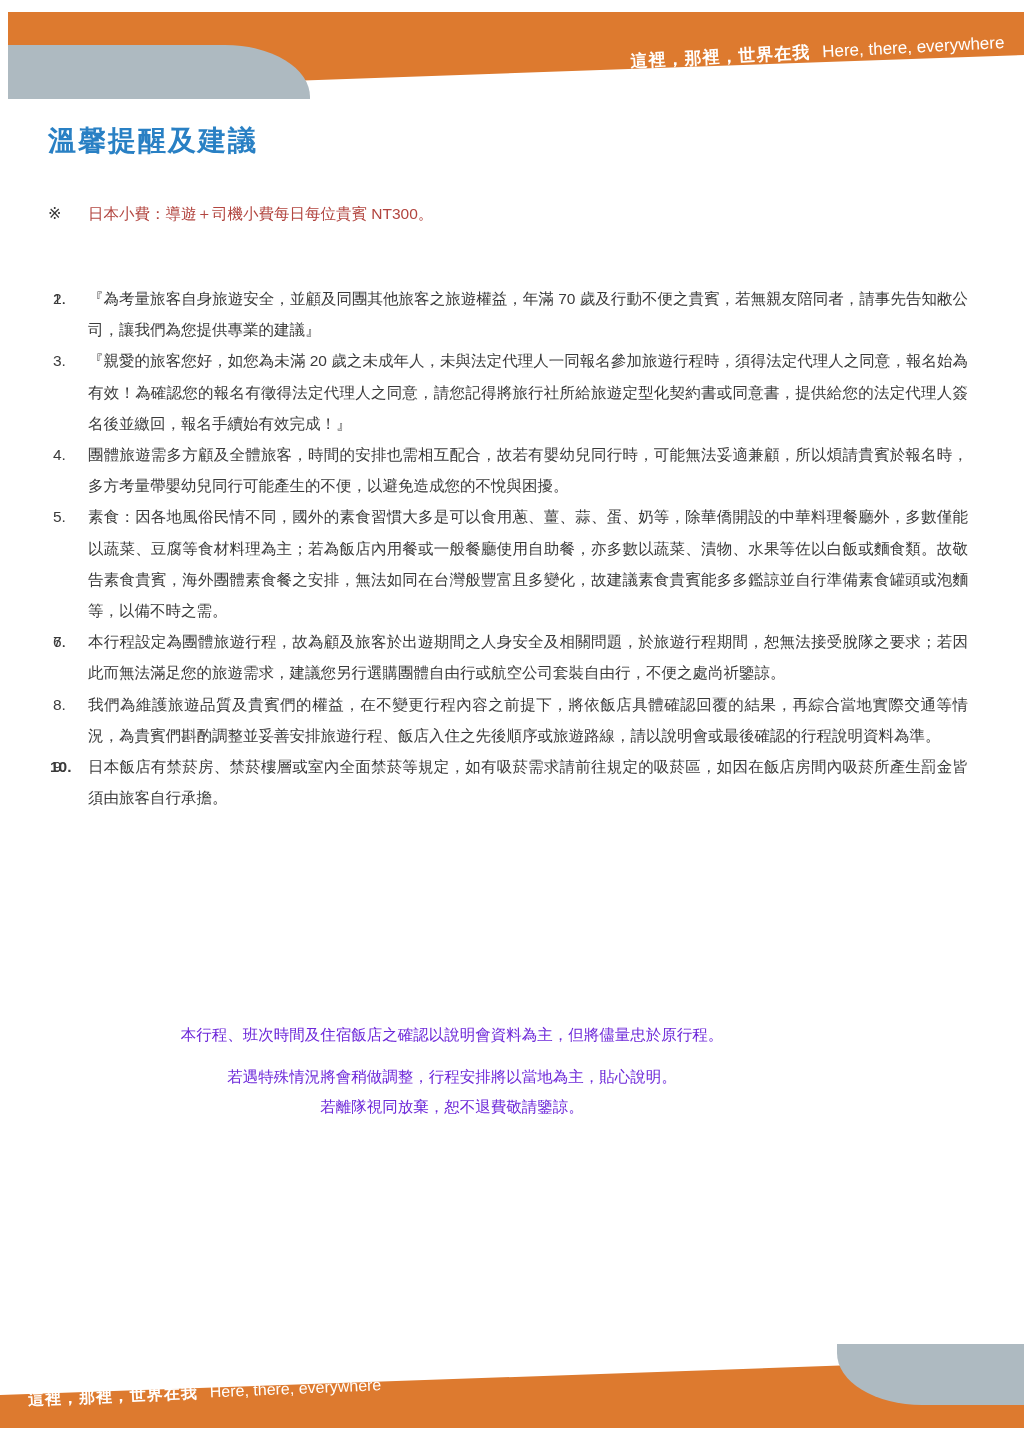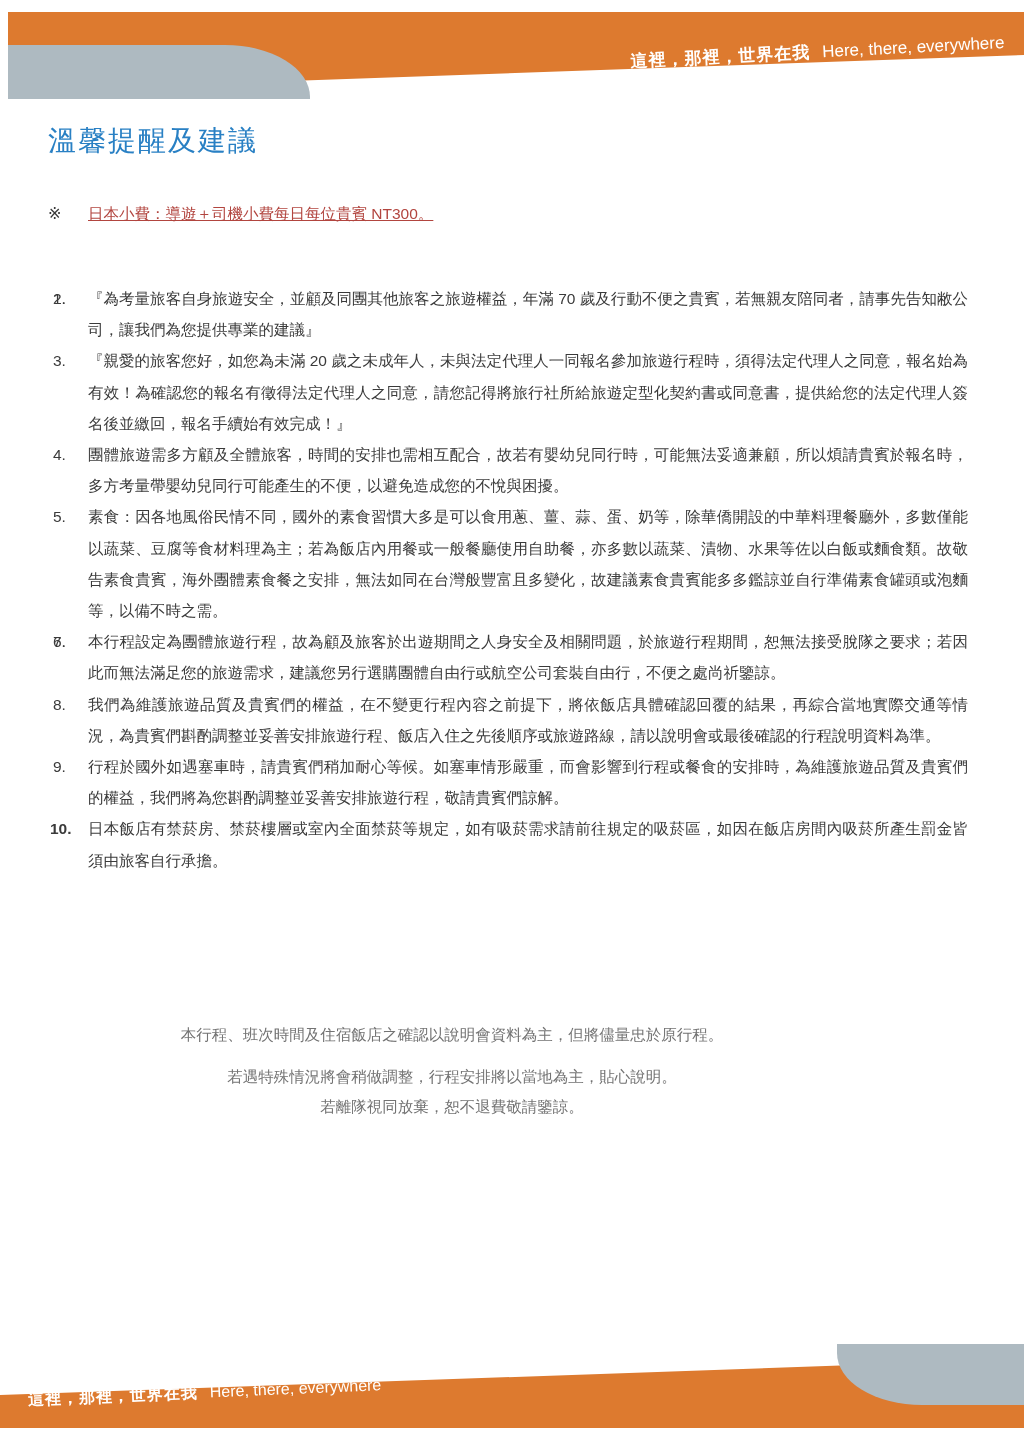--- a/index.html
+++ b/index.html
@@ -33,39 +33,39 @@
   .footer-gray{
     position:absolute;right:0;top:14px;width:187px;height:61px;
     background:#aebac1;border-bottom-left-radius:85px 52px;
   }
   .footer-slogan{
     position:absolute;left:28px;top:60px;white-space:nowrap;color:#ffffff;
     transform:rotate(-2.4deg);transform-origin:left center;font-size:16px;
   }
   
   .page-title{
-    position:absolute;left:48px;top:122px;font-size:28px;font-weight:normal;
+    position:absolute;left:48px;top:122px;font-size:28px;font-weight:bold;
     color:#2980c4;letter-spacing:2px;
   }
   
   .tip-block{position:absolute;left:48px;top:197px;width:930px;font-size:15.5px;line-height:33px;}
   .tip-marker{position:absolute;left:0;top:0;color:#3a3a3a;font-size:16px;}
-  .tip-lines{margin-left:40px;color:#b2453f;text-decoration:underline;}
+  .tip-lines{margin-left:40px;color:#b2453f;}
   
   .notice-list{
     position:absolute;left:50px;top:283px;width:918px;
     font-size:15.5px;line-height:31.2px;
   }
   .notice-item{position:relative;padding-left:38px;text-align:justify;}
   .notice-num{position:absolute;left:3px;top:0;}
   .notice-item.two-digit .notice-num{left:0;font-weight:bold;}
   
   .closing-notes{
     position:absolute;left:0;top:1020px;width:904px;text-align:center;
-    font-size:15.5px;line-height:30px;color:#737373;
+    font-size:15.5px;line-height:30px;color:#6d28d9;
   }
   .closing-line-1{margin-bottom:12px;}
 </style>
 </head>
 <body>
 
 <div class="header-banner">
   <div class="header-orange"></div>
   <div class="header-gray"></div>
   <div class="header-slogan">
@@ -108,21 +108,20 @@
   <div class="notice-item">
     <span class="notice-num">7.</span>
     <span class="notice-text">本行程設定為團體旅遊行程，故為顧及旅客於出遊期間之人身安全及相關問題，於旅遊行程期間，恕無法接受脫隊之要求；若因此而無法滿足您的旅遊需求，建議您另行選購團體自由行或航空公司套裝自由行，不便之處尚祈鑒諒。</span>
   </div>
   <div class="notice-item">
     <span class="notice-num">8.</span>
     <span class="notice-text">我們為維護旅遊品質及貴賓們的權益，在不變更行程內容之前提下，將依飯店具體確認回覆的結果，再綜合當地實際交通等情況，為貴賓們斟酌調整並妥善安排旅遊行程、飯店入住之先後順序或旅遊路線，請以說明會或最後確認的行程說明資料為準。</span>
   </div>
   <div class="notice-item">
     <span class="notice-num">9.</span>
-    <span class="notice-text">行程於國外如遇塞車時，請貴賓們稍加耐心等候。如塞車情形嚴重，而會影響到行程或餐食的安排時，為維護旅遊品質及貴賓們的權益，我們將為您斟酌調整並妥善安排旅遊行程，敬請貴賓們諒解。</span>
   </div>
   <div class="notice-item two-digit">
     <span class="notice-num">10.</span>
     <span class="notice-text">日本飯店有禁菸房、禁菸樓層或室內全面禁菸等規定，如有吸菸需求請前往規定的吸菸區，如因在飯店房間內吸菸所產生罰金皆須由旅客自行承擔。</span>
   </div>
 </div>
 
 <div class="closing-notes">
   <div class="closing-line-1">本行程、班次時間及住宿飯店之確認以說明會資料為主，但將儘量忠於原行程。</div>
   <div class="closing-line-2">若遇特殊情況將會稍做調整，行程安排將以當地為主，貼心說明。</div>

